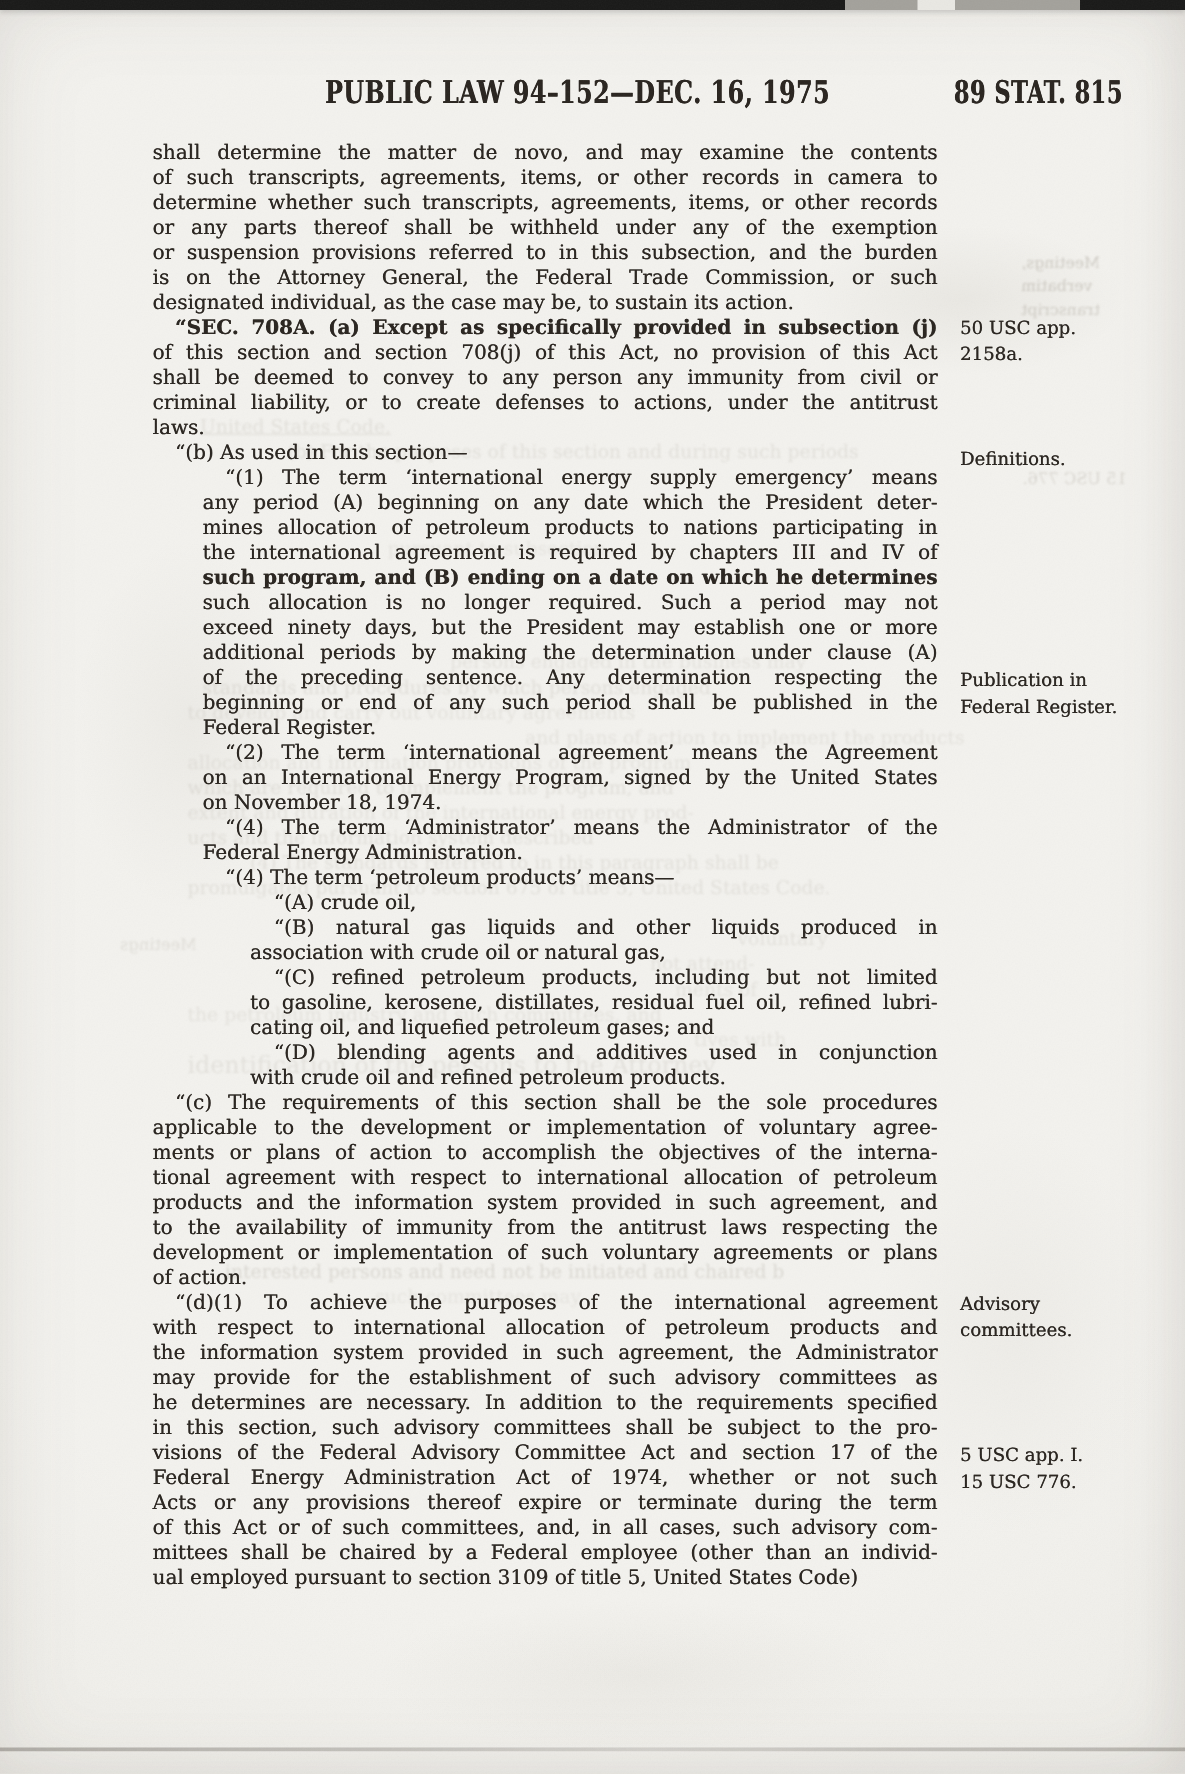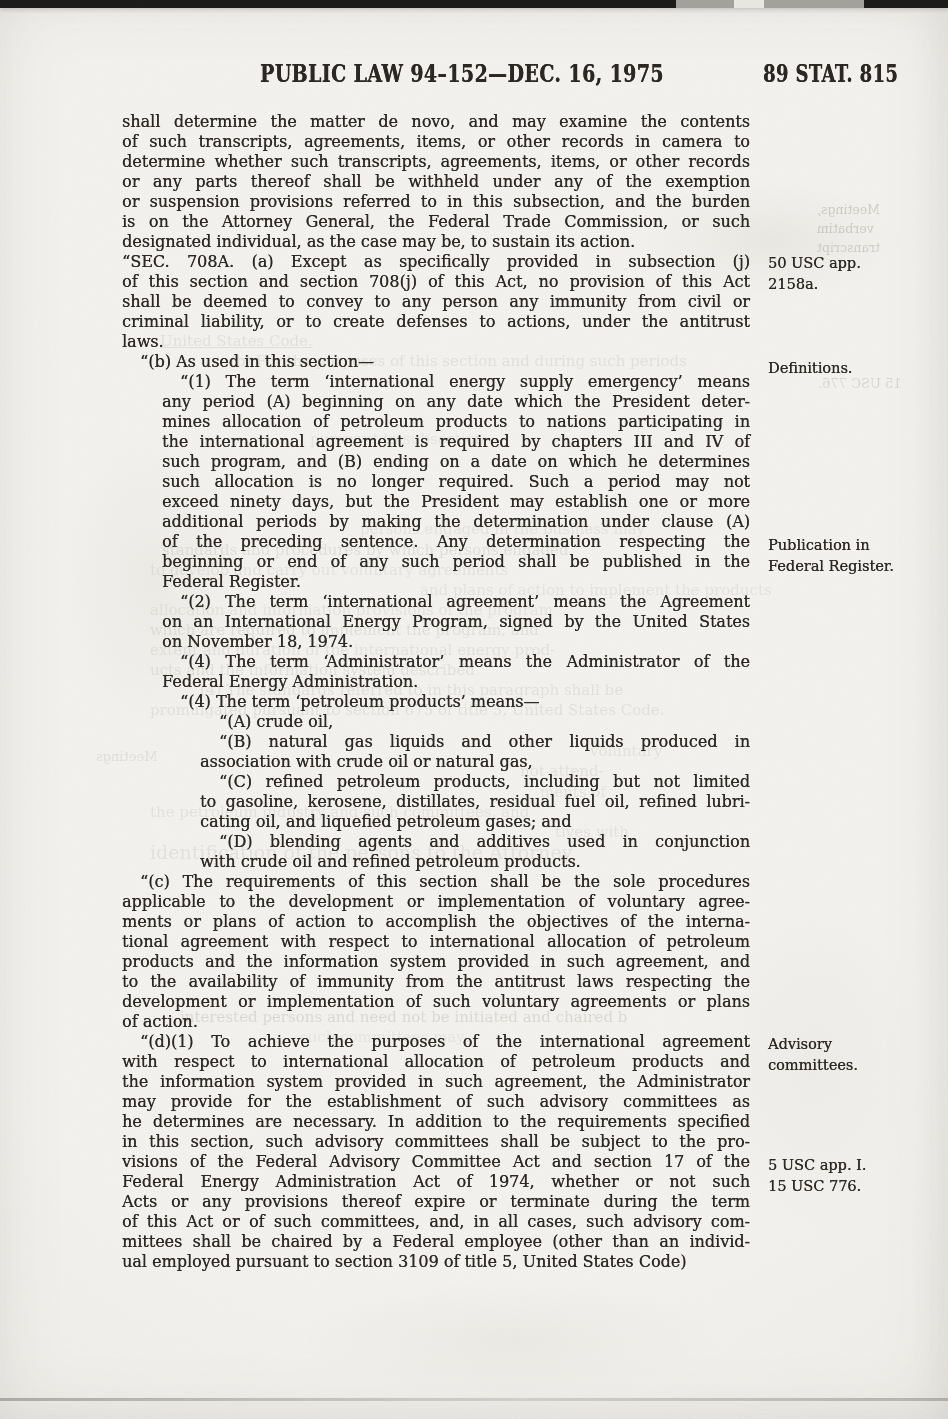--- a/index.html
+++ b/index.html
@@ -89,31 +89,31 @@
   <div class="hdr-stat">89 STAT. 815</div>
 
   <div id="body-col">
       <div class="bl j" style="margin-left: 0px;">shall determine the matter de novo, and may examine the contents</div>
       <div class="bl j" style="margin-left: 0px;">of such transcripts, agreements, items, or other records in camera to</div>
       <div class="bl j" style="margin-left: 0px;">determine whether such transcripts, agreements, items, or other records</div>
       <div class="bl j" style="margin-left: 0px;">or any parts thereof shall be withheld under any of the exemption</div>
       <div class="bl j" style="margin-left: 0px;">or suspension provisions referred to in this subsection, and the burden</div>
       <div class="bl j" style="margin-left: 0px;">is on the Attorney General, the Federal Trade Commission, or such</div>
       <div class="bl" style="margin-left: 0px;">designated individual, as the case may be, to sustain its action.</div>
-      <div class="bl j" style="">“SEC. 708A. (a) Except as specifically provided in subsection (j)</div>
+      <div class="bl j" style="margin-left: 18px; font-weight: bold;">“SEC. 708A. (a) Except as specifically provided in subsection (j)</div>
       <div class="bl j" style="margin-left: 0px;">of this section and section 708(j) of this Act, no provision of this Act</div>
       <div class="bl j" style="margin-left: 0px;">shall be deemed to convey to any person any immunity from civil or</div>
       <div class="bl j" style="margin-left: 0px;">criminal liability, or to create defenses to actions, under the antitrust</div>
       <div class="bl" style="margin-left: 0px;">laws.</div>
       <div class="bl" style="margin-left: 18px;">“(b) As used in this section—</div>
       <div class="bl j" style="margin-left: 58px;">“(1) The term ‘international energy supply emergency’ means</div>
       <div class="bl j" style="margin-left: 40px;">any period (A) beginning on any date which the President deter-</div>
       <div class="bl j" style="margin-left: 40px;">mines allocation of petroleum products to nations participating in</div>
       <div class="bl j" style="margin-left: 40px;">the international agreement is required by chapters III and IV of</div>
-      <div class="bl j" style="margin-left: 40px;">such program, and (B) ending on a date on which he determines</div>
+      <div class="bl j" style="margin-left: 40px; font-weight: bold;">such program, and (B) ending on a date on which he determines</div>
       <div class="bl j" style="margin-left: 40px;">such allocation is no longer required. Such a period may not</div>
       <div class="bl j" style="margin-left: 40px;">exceed ninety days, but the President may establish one or more</div>
       <div class="bl j" style="margin-left: 40px;">additional periods by making the determination under clause (A)</div>
       <div class="bl j" style="margin-left: 40px;">of the preceding sentence. Any determination respecting the</div>
       <div class="bl j" style="margin-left: 40px;">beginning or end of any such period shall be published in the</div>
       <div class="bl" style="margin-left: 40px;">Federal Register.</div>
       <div class="bl j" style="margin-left: 58px;">“(2) The term ‘international agreement’ means the Agreement</div>
       <div class="bl j" style="margin-left: 40px;">on an International Energy Program, signed by the United States</div>
       <div class="bl" style="margin-left: 40px;">on November 18, 1974.</div>
       <div class="bl j" style="margin-left: 58px;">“(4) The term ‘Administrator’ means the Administrator of the</div>

